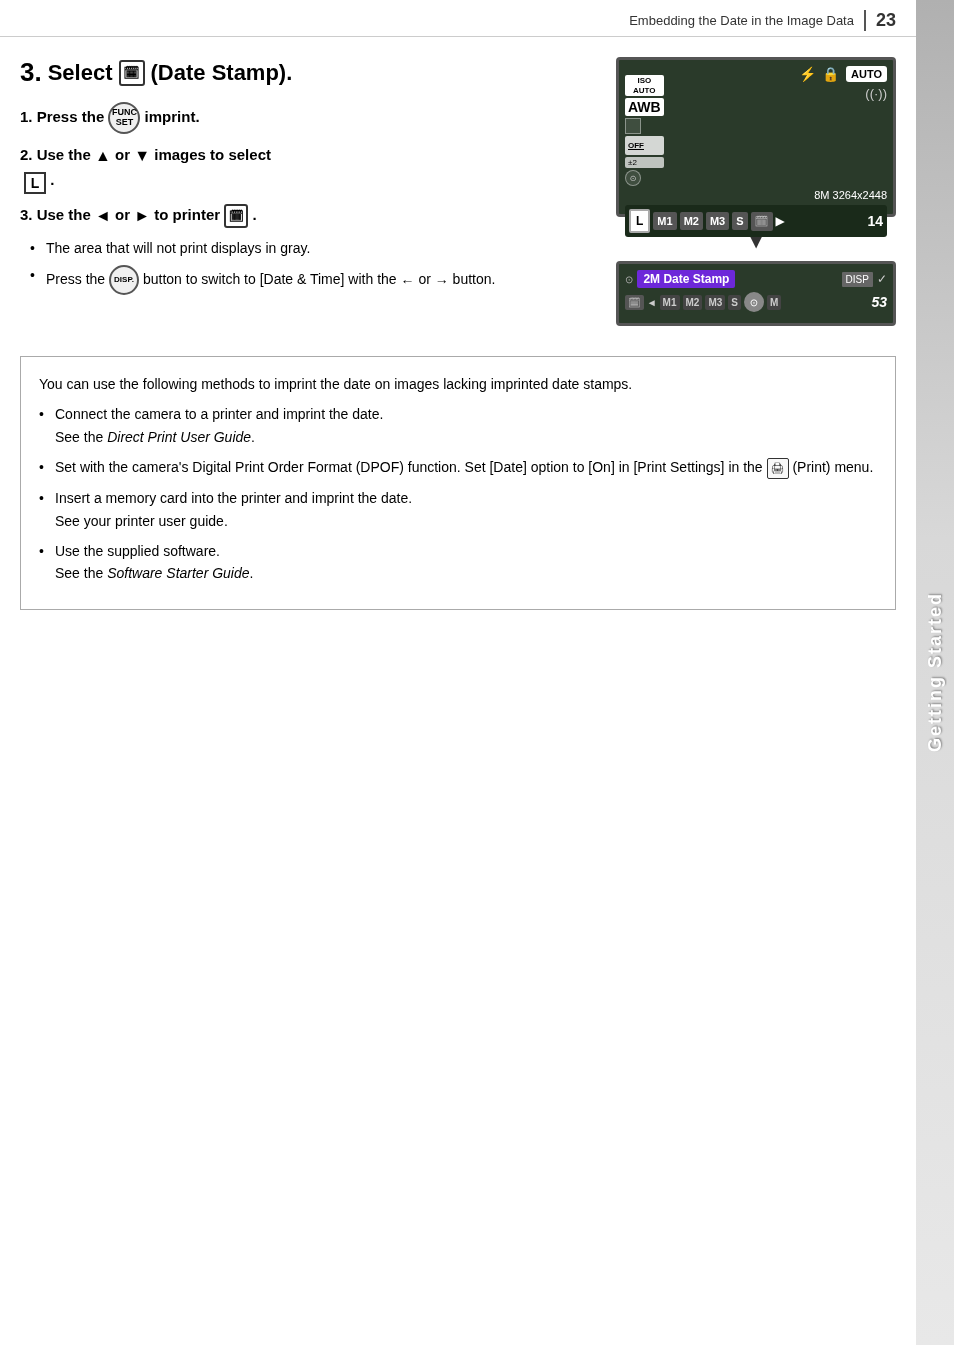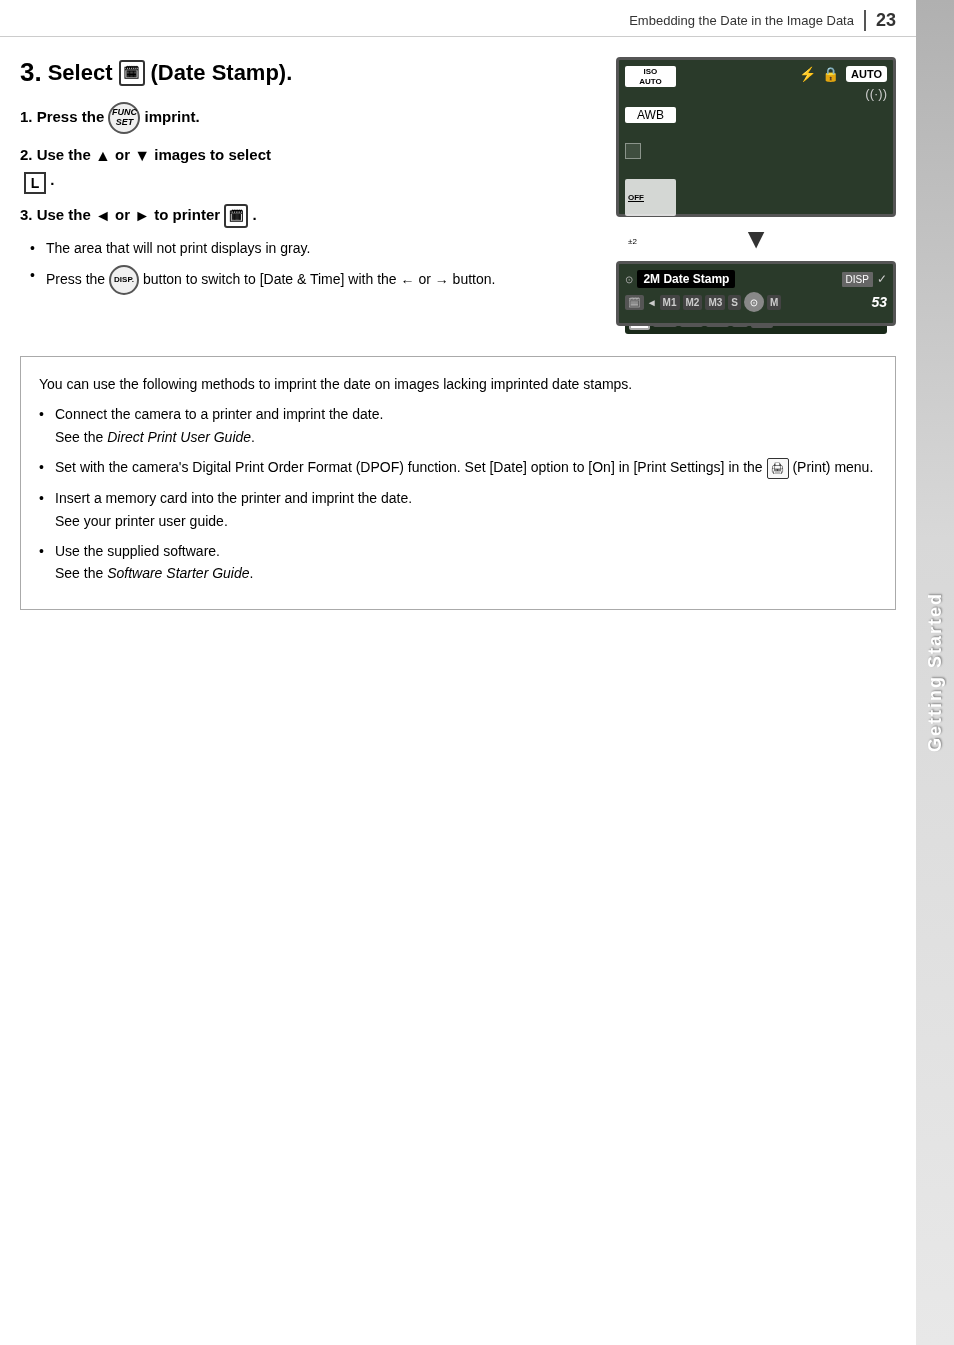--- a/index.html
+++ b/index.html
@@ -116,21 +116,20 @@
       line-height: 1;
       text-align: center;
     }
     .btn-icon.func {
       position: relative;
     }
     .btn-icon .inner-text {
       font-size: 9px;
       line-height: 1.1;
       text-align: center;
-      font-style: italic;
     }
 
     .arrow-btn {
       display: inline-flex;
       align-items: center;
       justify-content: center;
       font-size: 16px;
       vertical-align: middle;
       font-weight: bold;
     }
@@ -306,25 +305,25 @@
 
     </div>
 
     <div class="image-column">
 
       <div class="lcd-screen lcd-top">
 
         <div style="display:flex;justify-content:space-between;align-items:flex-start;margin-bottom:3px;">
 
           <div style="display:flex;gap:4px;align-items:flex-start;">
-            <div style="display:flex;flex-direction:column;gap:20px;">
+            <div style="display:flex;flex-direction:column;gap:2px;margin-top:9px;">
               <div style="background:#fff;color:#000;font-size:8px;font-weight:bold;padding:1px 3px;border-radius:2px;line-height:1.2;text-align:center;">ISO<br>AUTO</div>
-              <div style="background:#fff;color:#000;font-size:12px;font-weight:normal;padding:1px 12px;border-radius:2px;">AWB</div>
+              <div style="background:#fff;color:#000;font-size:14px;font-weight:bold;padding:1px 3px;border-radius:2px;">AWB</div>
               <div style="width:16px;height:16px;border:1px solid rgba(255,255,255,0.4);background:rgba(255,255,255,0.1);"></div>
-              <div style="background:rgba(255,255,255,0.8);color:#000;font-size:8px;font-weight:bold;padding:14px 3px;border-radius:2px;text-decoration:underline;">OFF</div>
+              <div style="background:rgba(255,255,255,0.8);color:#000;font-size:8px;font-weight:bold;padding:5px 3px;border-radius:2px;text-decoration:underline;">OFF</div>
               <div style="background:rgba(255,255,255,0.7);color:#000;font-size:8px;padding:1px 3px;border-radius:2px;">±2</div>
               <div style="width:16px;height:16px;border:1px solid rgba(255,255,255,0.4);background:rgba(255,255,255,0.1);border-radius:50%;display:flex;align-items:center;justify-content:center;font-size:8px;color:#ccc;">⊙</div>
             </div>
           </div>
 
           <div style="display:flex;flex-direction:column;align-items:flex-end;gap:4px;">
             <div style="display:flex;gap:6px;align-items:center;">
               <span style="font-size:14px;color:#ccc;">⚡</span>
               <span style="font-size:14px;color:#ccc;">🔒</span>
               <span style="background:#fff;color:#000;font-size:11px;font-weight:bold;padding:2px 5px;border-radius:3px;">AUTO</span>
@@ -349,21 +348,21 @@
           <div style="margin-left:auto;font-size:14px;font-weight:bold;color:#fff;">14</div>
         </div>
       </div>
 
       <div class="screen-arrow">▼</div>
 
       <div class="lcd-screen lcd-bottom">
 
         <div style="display:flex;align-items:center;gap:4px;margin-bottom:4px;">
           <span style="font-size:10px;color:#aaa;">⊙</span>
-          <span style="font-size:12px;font-weight:bold;color:#fff;background:#000000;padding:2px 6px;border-radius:2px;">2M Date Stamp</span>
+          <span style="font-size:12px;font-weight:bold;color:#fff;background:#6d28d9;padding:2px 6px;border-radius:2px;">2M Date Stamp</span>
           <span style="margin-left:auto;background:#666;color:#fff;font-size:10px;font-weight:normal;padding:2px 4px;border-radius:1px;">DISP</span>
           <span style="font-size:12px;color:#ccc;">✓</span>
         </div>
 
         <div style="display:flex;align-items:center;gap:3px;">
           <div style="background:#555;color:#ccc;font-size:10px;padding:2px 3px;border-radius:2px;">🗓</div>
           <div style="color:#ccc;font-size:10px;">◄</div>
           <div style="background:#444;color:#ccc;font-size:10px;font-weight:bold;padding:2px 3px;border-radius:2px;">M1</div>
           <div style="background:#444;color:#ccc;font-size:10px;font-weight:bold;padding:2px 3px;border-radius:2px;">M2</div>
           <div style="background:#444;color:#ccc;font-size:10px;font-weight:bold;padding:2px 3px;border-radius:2px;">M3</div>

